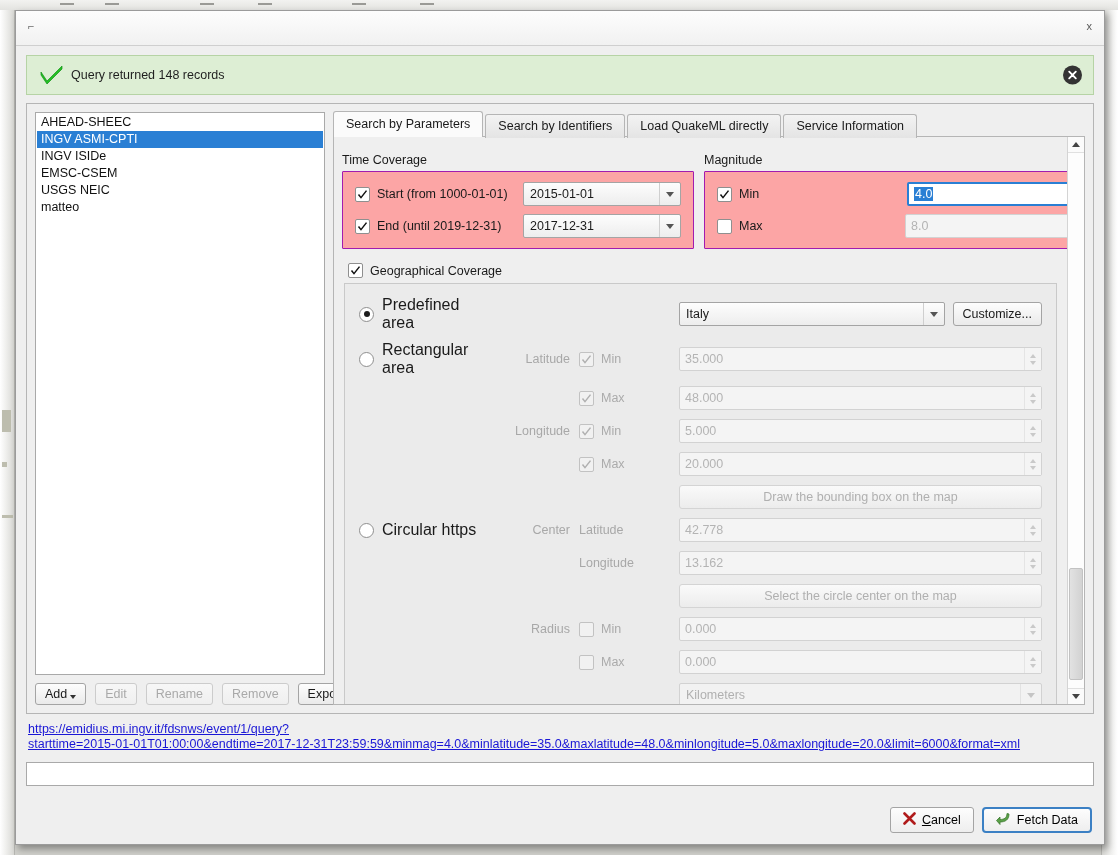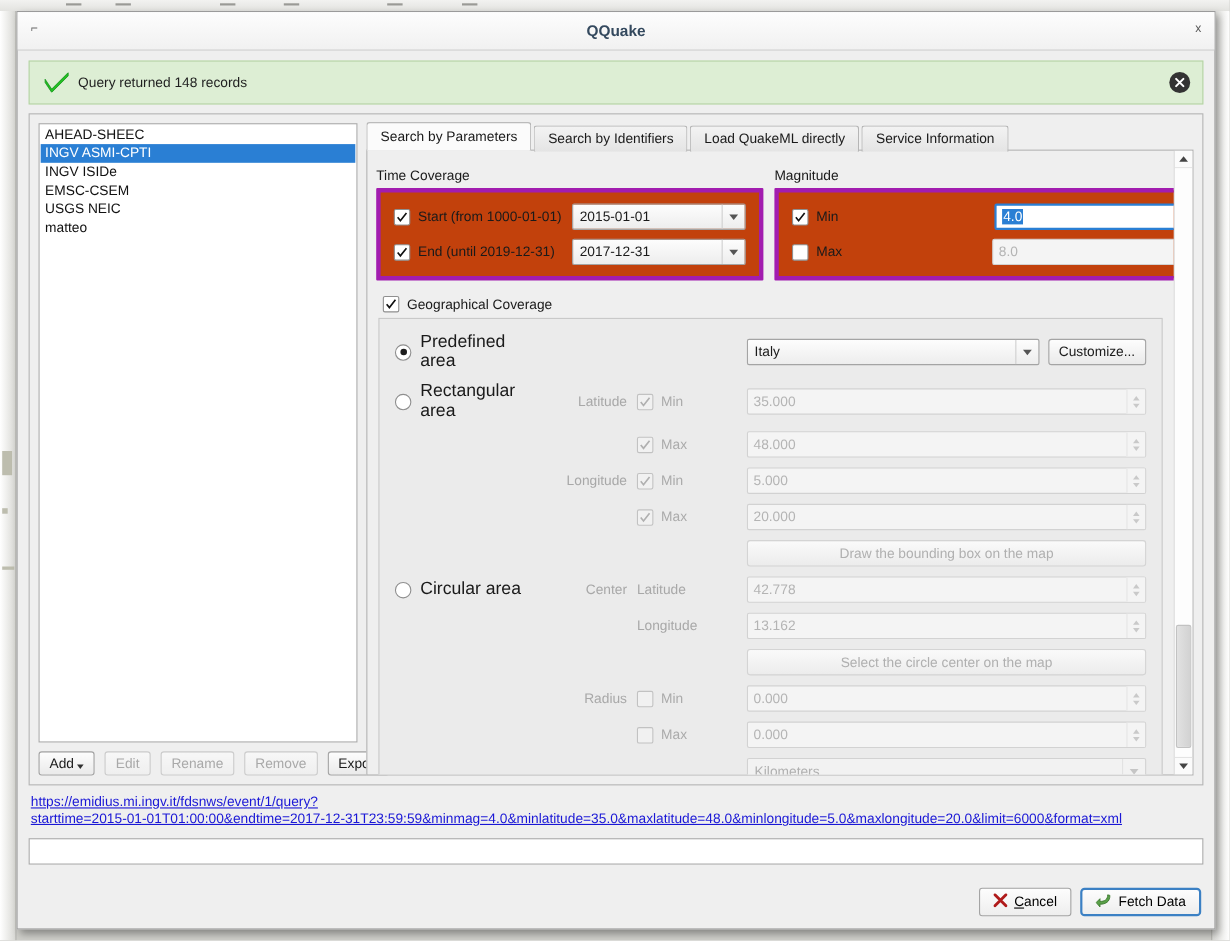--- a/index.html
+++ b/index.html
@@ -291,22 +291,22 @@
   .group {
     position: relative;
     padding-top: 6px;
   }
   .group-title {
     font-size: 12.5px;
     color: #1a1a1a;
     margin-bottom: 4px;
   }
   .group-frame {
-    border: 4px solid #a21caf;
-    background: #c2410c;
+    border: 1px solid #a21caf;
+    background: #fca5a5;
     padding: 10px 12px;
     border-radius: 1px;
   }
   .time-group { width: 352px; flex: 0 0 auto; }
   .mag-group { width: 424px; flex: 0 0 auto; }
 
   .field-row {
     display: flex; align-items: center;
     margin-bottom: 8px;
   }
@@ -514,21 +514,20 @@
     <div class="scuff" style="top:400px;height:22px;"></div>
     <div class="scuff" style="top:452px;height:5px;width:5px;"></div>
     <div class="scuff" style="top:505px;height:3px;width:11px;"></div>
   </div>
   <div class="bg-right-sliver"></div>
 
   <div id="dialog">
 
     <div class="titlebar">
       <span class="tb-left">⌐</span>
-      <span class="title">QQuake</span>
       <span class="tb-close">x</span>
     </div>
 
     <div class="dialog-body">
 
       <div class="msgbar">
         <span class="check">
           <svg width="24" height="18" viewBox="0 0 24 18">
             <polygon points="1,6 7,15 22,0 22,3 7,18 1,9" fill="#22c022" stroke="#14901a" stroke-width="0.7"></polygon>
           </svg>
@@ -774,21 +773,21 @@
                   <span class="col-axis"></span>
                   <span class="col-minmax"></span>
                   <span class="col-field">
                     <div class="wide-btn">Draw the bounding box on the map</div>
                   </span>
                 </div>
 
                 <div class="geo-row">
                   <span class="col-radio">
                     <span class="radio"></span>
-                    <span class="radio-label">Circular area</span>
+                    <span class="radio-label">Circular https</span>
                   </span>
                   <span class="col-axis">Center</span>
                   <span class="col-minmax" style="color:#a8a8a8;">Latitude</span>
                   <span class="col-field">
                     <div class="spin dis">
                       <span class="spin-val">42.778</span>
                       <span class="spin-btns">
                           <span class="tri-up-s"></span>
                           <span class="tri-down-s"></span>
                         </span>

